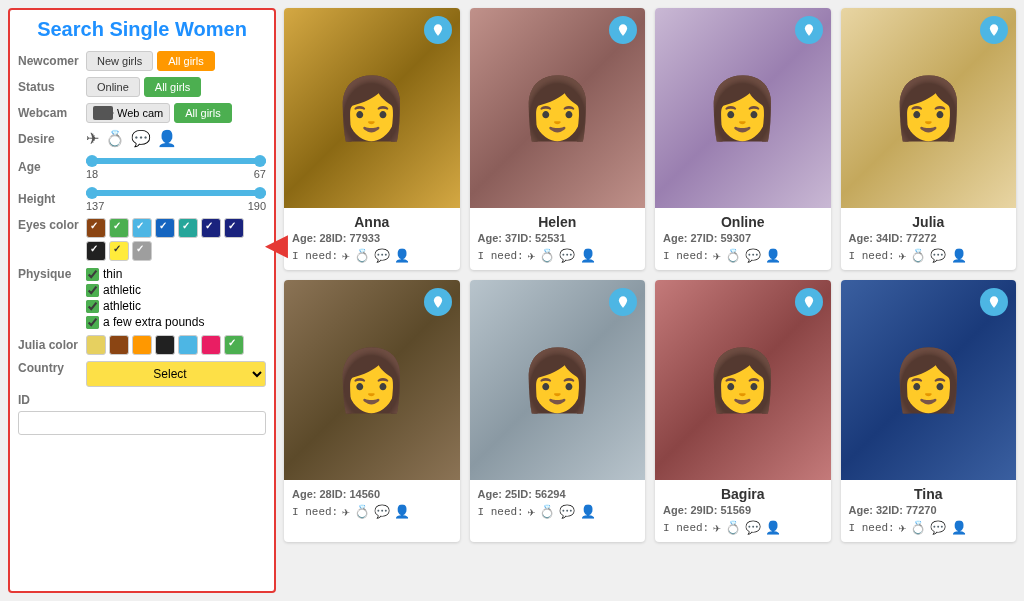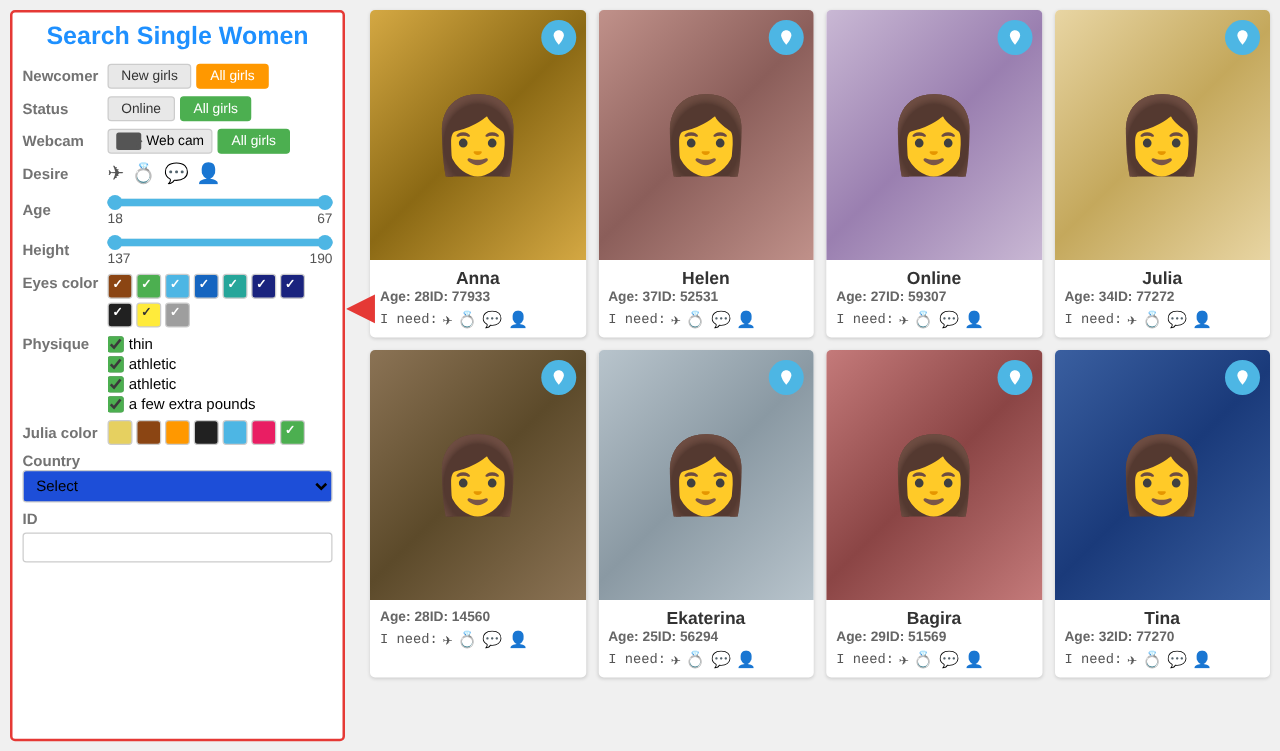--- a/index.html
+++ b/index.html
@@ -1,17 +1,17 @@
 <!DOCTYPE html>
 <html><head>
   <meta charset="utf-8">
   <style>
     * { box-sizing: border-box; margin: 0; padding: 0; }
     body { font-family: Arial, sans-serif; background: #f0f0f0; font-size: 13px; }
-    .container { display: flex; width: 1024px; min-height: 601px; background: #f0f0f0; padding: 8px; gap: 20px; }
+    .container { display: flex; width: 1024px; min-height: 601px; background: #f0f0f0; padding: 8px; gap: 8px; }
     
     
     .sidebar { width: 268px; min-width: 268px; background: white; border: 2px solid #e53935; border-radius: 4px; padding: 8px; }
     .sidebar-title { color: #1e90ff; font-size: 20px; font-weight: bold; text-align: center; margin-bottom: 10px; }
     .filter-row { display: flex; align-items: center; margin-bottom: 6px; }
     .filter-label { width: 68px; font-weight: bold; color: #737373; font-size: 12px; flex-shrink: 0; }
     .filter-content { flex: 1; }
     .btn-group { display: flex; gap: 4px; }
     .btn { padding: 3px 10px; border: 1px solid #ccc; border-radius: 3px; cursor: pointer; font-size: 11px; background: #e8e8e8; color: #333; }
     .btn.active-green { background: #4caf50; color: white; border-color: #4caf50; }
@@ -39,21 +39,21 @@
     
     
     .physique-list { display: flex; flex-direction: column; gap: 2px; }
     .physique-item { display: flex; align-items: center; gap: 4px; font-size: 12px; }
     .physique-item input[type=checkbox] { accent-color: #4caf50; }
     
     
     .hair-swatches { display: flex; gap: 3px; }
     
     
-    .country-select { width: 100%; padding: 4px 6px; border: 1px solid #ccc; border-radius: 3px; font-size: 12px; background: #1d4ed8; }
+    .country-select { width: 100%; padding: 4px 6px; border: 1px solid #ccc; border-radius: 3px; font-size: 12px; background: #fde047; text-align: center; }
     
     
     .id-input { width: 100%; padding: 4px 6px; border: 1px solid #ccc; border-radius: 3px; font-size: 12px; margin-top: 4px; }
     
     
     .main-grid { flex: 1; display: grid; grid-template-columns: repeat(4, 1fr); grid-template-rows: repeat(2, auto); gap: 10px; }
     
     
     .profile-card { background: white; border-radius: 4px; overflow: hidden; display: flex; flex-direction: column; box-shadow: 0 1px 3px rgba(0,0,0,0.15); }
     .profile-img-container { position: relative; width: 100%; height: 200px; overflow: hidden; }
@@ -198,21 +198,21 @@
         <div class="color-swatch" style="background:#e6d060;"></div>
         <div class="color-swatch" style="background:#8B4513;"></div>
         <div class="color-swatch" style="background:#ff9800;"></div>
         <div class="color-swatch" style="background:#212121;"></div>
         <div class="color-swatch" style="background:#4db6e4;"></div>
         <div class="color-swatch" style="background:#e91e63;"></div>
         <div class="color-swatch checked" style="background:#4caf50;"></div>
       </div>
     </div>
 
-    <div class="filter-row" style="flex-direction:column;align-items:flex-start;">
+    <div class="filter-row" style="flex-direction:row;align-items:flex-start;">
       <div class="filter-label">Country</div>
       <select class="country-select">
         <option value="">Select</option>
       </select>
     </div>
 
     <div class="filter-section">
       <div class="filter-label">ID</div>
       <input type="text" class="id-input" style="">
     </div>
@@ -359,21 +359,20 @@
         <div class="profile-img-container img-ekaterina">
           <div style="width:100%;height:100%;display:flex;align-items:center;justify-content:center;font-size:60px;">👩</div>
           <div class="location-badge">
             <svg width="14" height="14" viewBox="0 0 24 24" fill="white">
                 <circle cx="12" cy="10" r="3"></circle>
                 <path d="M12 2C8.13 2 5 5.13 5 9c0 5.25 7 13 7 13s7-7.75 7-13c0-3.87-3.13-7-7-7z" fill="white"></path>
               </svg>
           </div>
         </div>
         <div class="profile-info">
-          <div class="profile-name">Ekaterina</div>
           <div class="profile-meta">
             <span>Age: 25</span>
             <span>ID: 56294</span>
           </div>
           <div class="profile-needs">
             <span>I need:</span>
             <span class="need-icon">✈</span>
             <span class="need-icon">💍</span>
             <span class="need-icon">💬</span>
             <span class="need-icon">👤</span>

